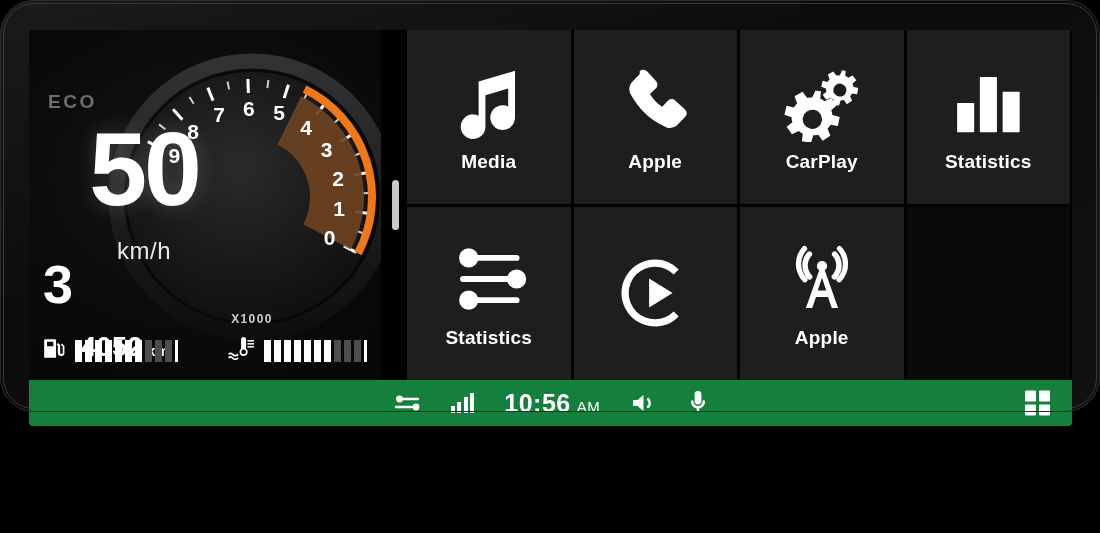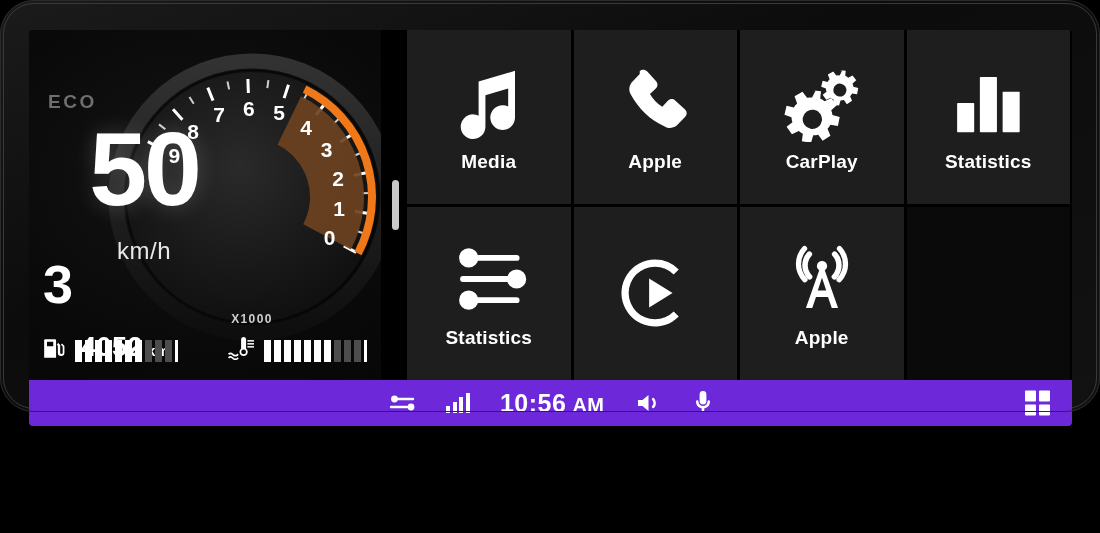--- a/index.html
+++ b/index.html
@@ -134,31 +134,31 @@
     color:#fff;
   }
   .tile .lbl {
     font-size:19px; font-weight:700; color:#fff; letter-spacing:0.2px;
     margin-top:4px;
   }
 
   
   #statusbar {
     flex:0 0 46px;
-    background:#6d28d9;
+    background:#15803d;
     position:relative;
     display:flex; align-items:center; justify-content:center;
     gap:30px;
   }
   #statusbar .sb-ico { color:#fff; display:flex; align-items:center; }
   #clock {
     color:#fff; font-size:25px; font-weight:600; letter-spacing:0.5px;
     display:flex; align-items:baseline; gap:6px;
   }
-  #clock .ampm { font-size:20px; font-weight:700; }
+  #clock .ampm { font-size:15px; font-weight:400; }
   .signal { display:flex; align-items:flex-end; gap:2.5px; height:20px; }
   .signal i { display:block; width:4px; background:#fff; }
   #apps-btn {
     position:absolute; right:22px; top:50%; transform:translateY(-50%);
     display:grid; grid-template-columns:repeat(2,11px); grid-template-rows:repeat(2,11px);
     gap:3px;
   }
   #apps-btn span { display:block; background:#fff; border-radius:1px; }
 </style>
 </head>

